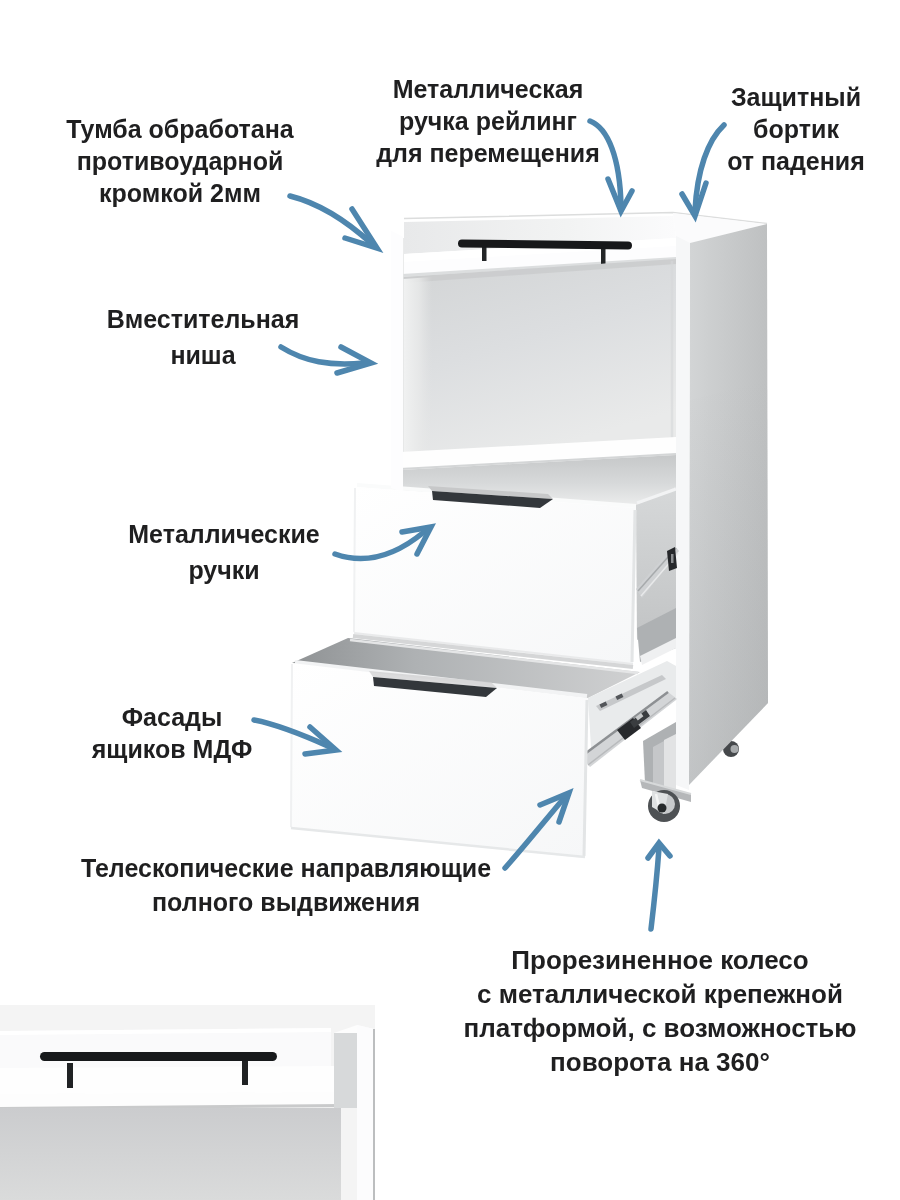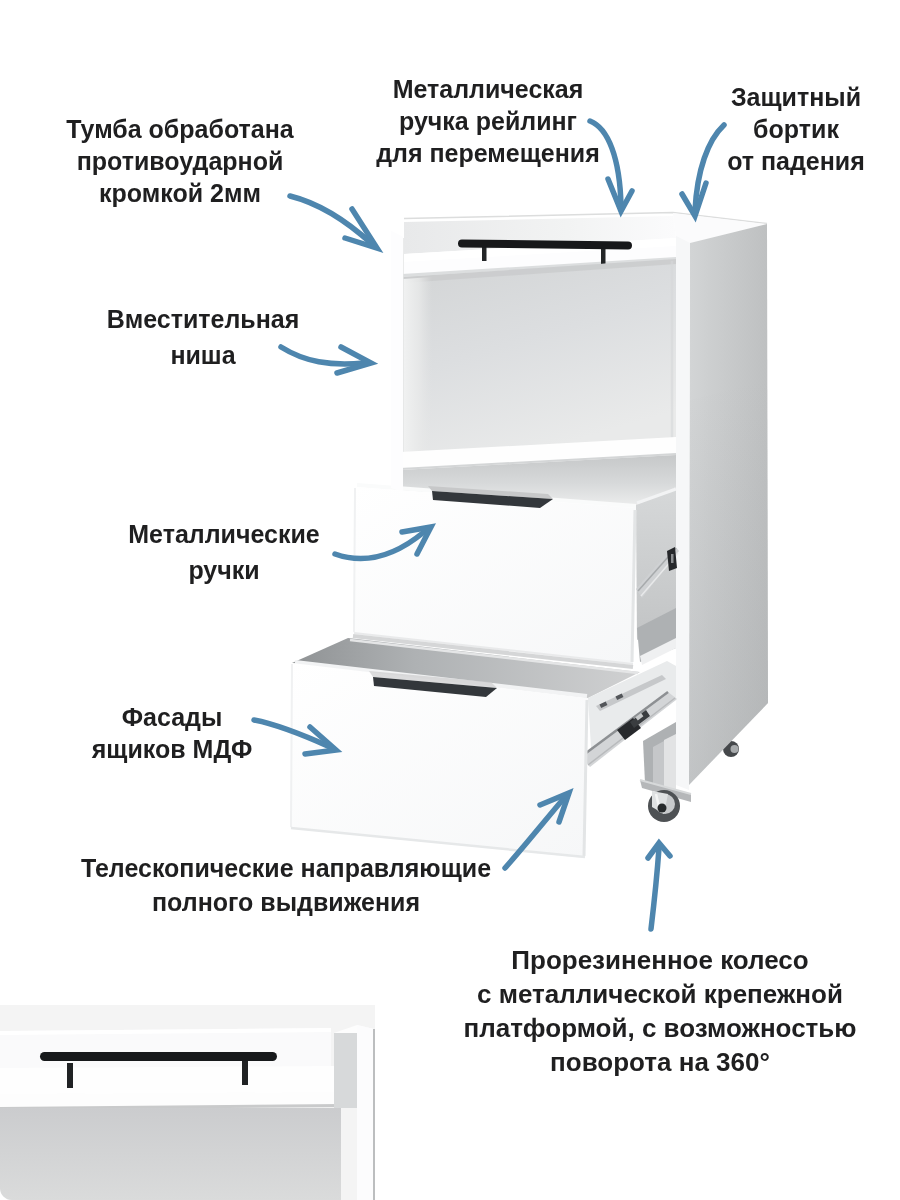--- a/index.html
+++ b/index.html
@@ -1,17 +1,17 @@
 <!DOCTYPE html>
 <html><head>
 <meta charset="utf-8">
 <style>
   html,body{margin:0;padding:0;background:#ffffff;}
   #page{position:relative;width:900px;height:1200px;background:#ffffff;overflow:hidden;
-        font-family:"Liberation Sans",sans-serif;border-radius:12px;}
+        font-family:"Liberation Sans",sans-serif;}
   svg{display:block}
 </style>
 </head>
 <body>
 <div id="page">
 <svg width="900" height="1200" viewBox="0 0 900 1200">
 <defs>
   <linearGradient id="gPanel" x1="0" y1="0" x2="1" y2="0">
     <stop offset="0" stop-color="#d3d5d6"></stop>
           <stop offset="0.45" stop-color="#c9cbcc"></stop>

